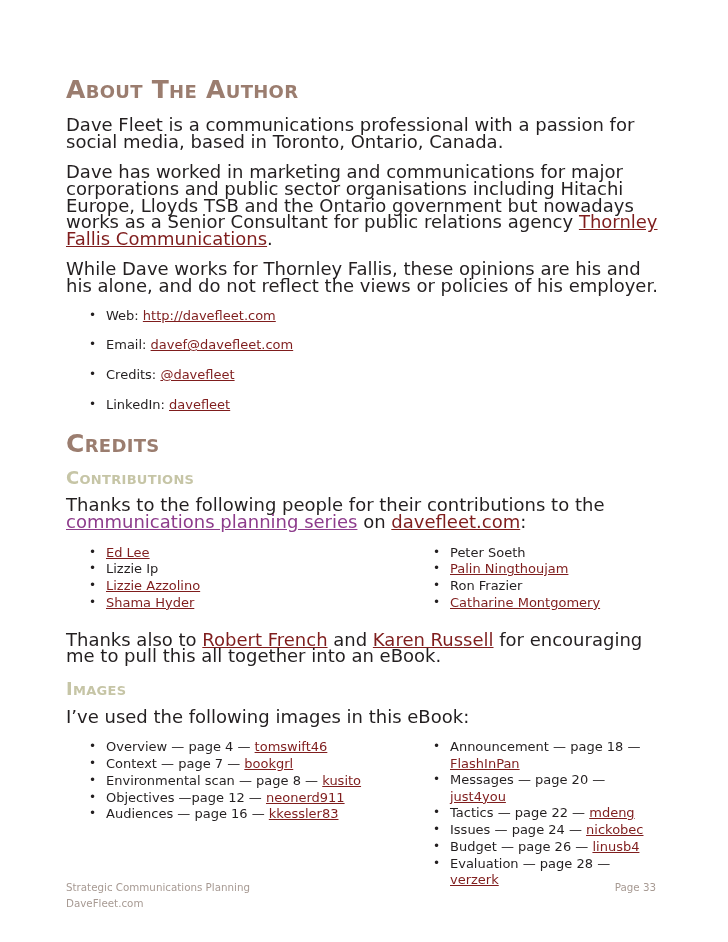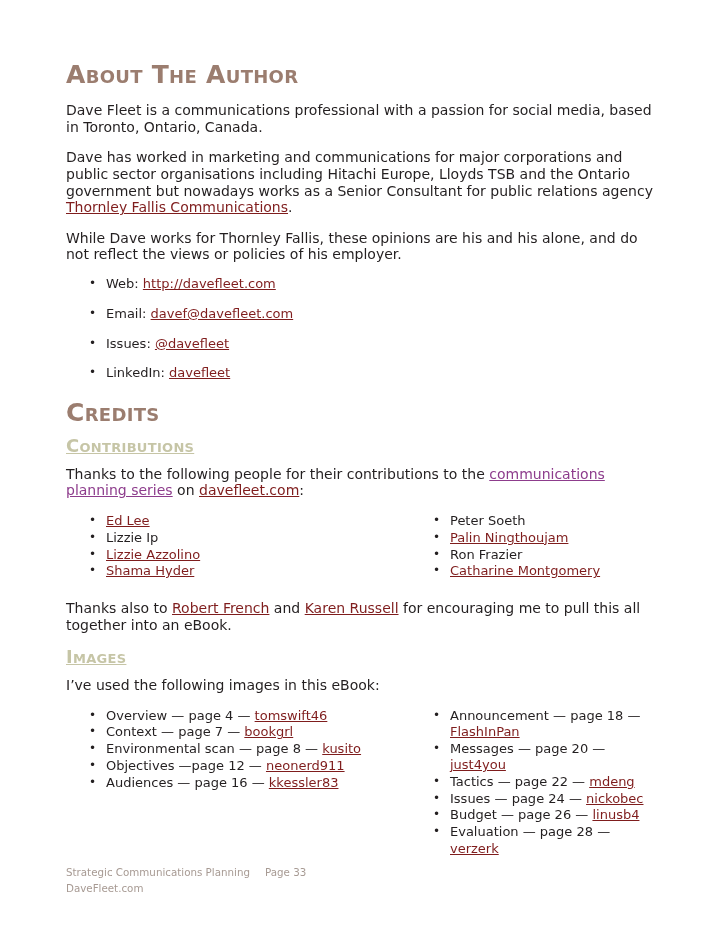--- a/index.html
+++ b/index.html
@@ -10,21 +10,21 @@
   body {
     width: 728px;
     height: 942px;
     position: relative;
     font-family: "DejaVu Sans", sans-serif;
     color: #231f20;
     overflow: hidden;
   }
   .page {
     position: absolute;
-    left: 0; top: 0;
+    left: 0; top: 15px;
     width: 728px;
     height: 732px;
     background: #ffffff;
   }
   .content {
     position: absolute;
     left: 66px;
     top: 62px;
     width: 596px;
   }
@@ -48,26 +48,25 @@
   h2.h-minor {
     font-family: "DejaVu Sans", sans-serif;
     font-variant: small-caps;
     font-weight: bold;
     color: #c6c5a6;
     font-size: 18px;
     line-height: 1.1;
     letter-spacing: 0.3px;
     margin: 0 0 10px 0;
     padding: 0;
-    text-decoration: underline;
   }
 
   
   p.body {
-    font-size: 14px;
+    font-size: 18px;
     line-height: 16.6px;
     margin: 0 0 14px 0;
     color: #231f20;
     text-align: left;
   }
   p.tight { margin-bottom: 13px; }
 
   a.link, span.link {
     color: #7f1d1d;
   }
@@ -122,21 +121,21 @@
     position: absolute;
     left: 66px;
     top: 865px;
     width: 590px;
     font-size: 10.3px;
     line-height: 15.5px;
     color: #a79a93;
   }
   .footer-row {
     display: flex;
-    justify-content: flex-start;
+    justify-content: space-between;
     align-items: baseline;
     gap: 15px;
   }
   .footer-left, .footer-right { white-space: nowrap; }
   .footer-second { margin-top: 0px; }
 </style>
 </head>
 <body>
 
 <div class="page">
@@ -146,21 +145,21 @@
 
     <p class="body">Dave Fleet is a communications professional with a passion for social media, based in Toronto, Ontario, Canada.</p>
 
     <p class="body"><span>Dave has worked in marketing and communications for major corporations and public sector organisations including Hitachi Europe, Lloyds TSB and the Ontario government but nowadays works as a Senior Consultant for public relations agency </span><a class="link" href="#">Thornley Fallis Communications</a><span>.</span></p>
 
     <p class="body tight">While Dave works for Thornley Fallis, these opinions are his and his alone, and do not reflect the views or policies of his employer.</p>
 
     <ul class="blist contact-list">
       <li><span>Web: </span><a class="link" href="#">http://davefleet.com</a></li>
       <li><span>Email: </span><a class="link" href="#">davef@davefleet.com</a></li>
-      <li><span>Issues: </span><a class="link" href="#">@davefleet</a></li>
+      <li><span>Credits: </span><a class="link" href="#">@davefleet</a></li>
       <li><span>LinkedIn: </span><a class="link" href="#">davefleet</a></li>
     </ul>
 
     <h1 class="h-major credits" style="margin-top:18px;">Credits</h1>
 
     <h2 class="h-minor">Contributions</h2>
 
     <p class="body"><span>Thanks to the following people for their contributions to the </span><a class="link-visited" href="#">communications planning series</a><span> on </span><a class="link" href="#">davefleet.com</a><span>:</span></p>
 
     <div class="cols names-block">

